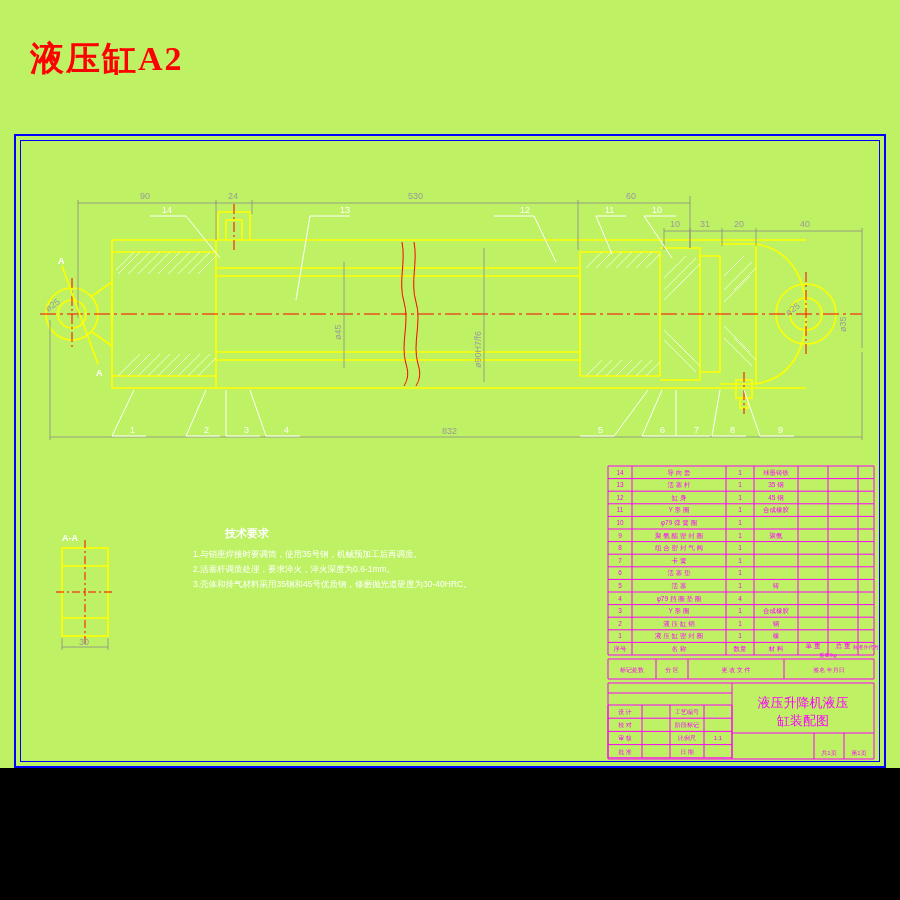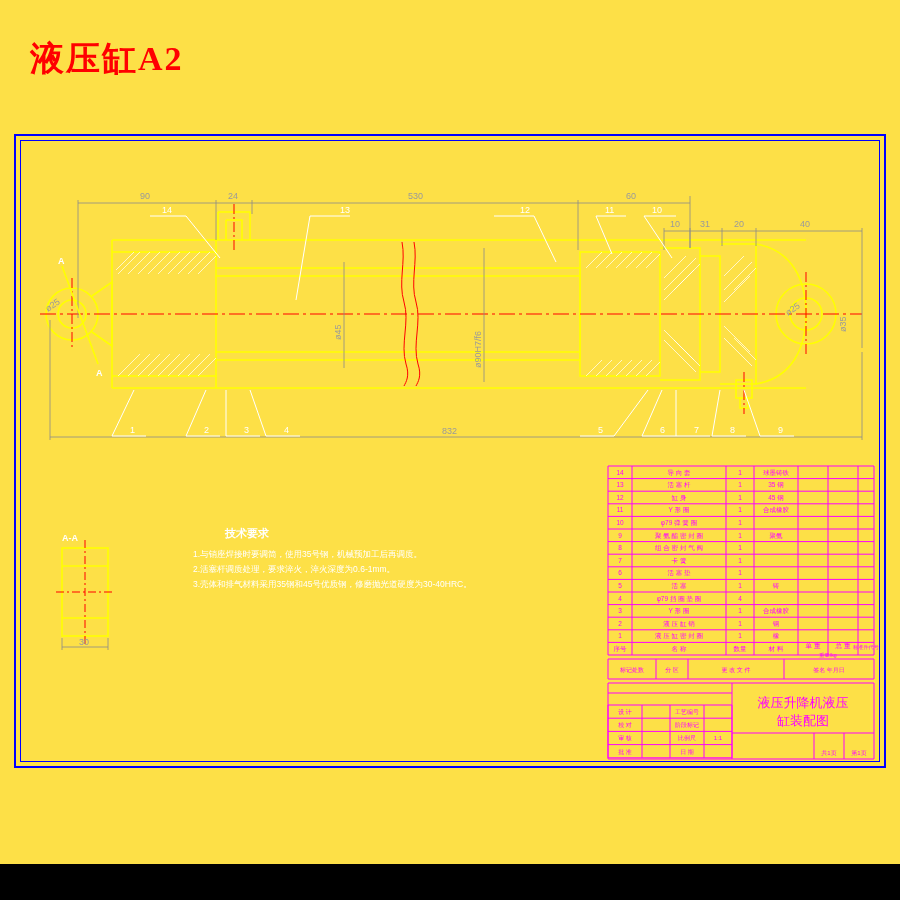--- a/index.html
+++ b/index.html
@@ -1,17 +1,17 @@
 <!DOCTYPE html>
 <html><head>
 <meta charset="utf-8">
 <style>
   html,body{margin:0;padding:0;background:#000;}
   body{width:900px;height:900px;overflow:hidden;font-family:"Liberation Sans",sans-serif;}
-  #stage{position:relative;width:900px;height:864px;background:#fde047;}
+  #stage{position:relative;width:900px;height:768px;background:#bef264;}
   #doc-title{position:absolute;left:30px;top:36px;color:#ff0000;font-family:"Liberation Serif",serif;
              font-size:34px;font-weight:700;letter-spacing:2px;white-space:nowrap;}
   .frame-outer{position:absolute;left:14px;top:134px;width:872px;height:634px;border:2px solid #0000ff;box-sizing:border-box;}
   .frame-inner{position:absolute;left:20px;top:140px;width:860px;height:622px;border:1px solid #0000ff;box-sizing:border-box;}
   svg{position:absolute;left:0;top:0;width:900px;height:900px;overflow:visible;}
   text{font-family:"Liberation Sans",sans-serif;}
   .dimtxt{fill:#9a9a9a;font-size:9px;}
   .balloon{fill:#ffffff;font-size:9px;}
   .yel{stroke:#ffff00;fill:none;stroke-width:1.6;}
   .red{stroke:#ff0000;fill:none;stroke-width:1;}

